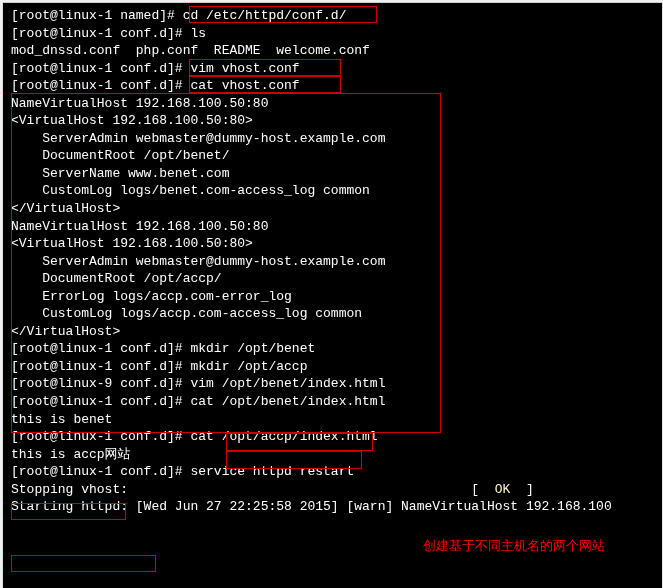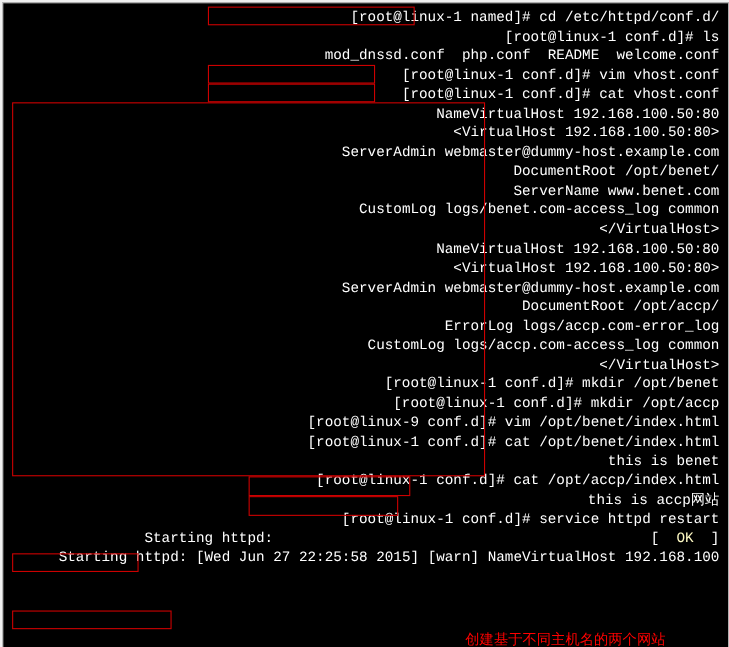--- a/index.html
+++ b/index.html
@@ -15,21 +15,21 @@
       color: #fff;
       width: 663px;
       height: 588px;
       padding: 4px 8px;
       position: relative;
       overflow: hidden;
       border-top: 1px solid #ccc;
       border-left: 1px solid #ddd;
       border-right: 3px solid #ddd;
     }
-    .line { white-space: pre; text-align: right; }
+    .line { white-space: pre; }
     .ok { color: #fef9c3; }
     .annotation {
       color: #ff0000;
       position: absolute;
       font-family: "Microsoft YaHei", sans-serif;
       font-size: 13px;
     }
     .box-red {
       position: absolute;
       border: 1px solid #cc0000;
@@ -71,26 +71,26 @@
   <div class="line">    CustomLog logs/accp.com-access_log common</div>
   <div class="line">&lt;/VirtualHost&gt;</div>
   <div class="line"><span>[root@linux-1 conf.d]# </span><span>mkdir /opt/benet</span></div>
   <div class="line"><span>[root@linux-1 conf.d]# </span><span>mkdir /opt/accp</span></div>
   <div class="line">[root@linux-9 conf.d]# vim /opt/benet/index.html</div>
   <div class="line">[root@linux-1 conf.d]# cat /opt/benet/index.html</div>
   <div class="line">this is benet</div>
   <div class="line">[root@linux-1 conf.d]# cat /opt/accp/index.html</div>
   <div class="line">this is accp网站</div>
   <div class="line">[root@linux-1 conf.d]# service httpd restart</div>
-  <div class="line"><span>Starting httpd:                                            [  </span><span class="ok">OK</span><span>  ]</span></div>
+  <div class="line"><span>Stopping vhost:                                            [  </span><span class="ok">OK</span><span>  ]</span></div>
   <div class="line">Starting httpd: [Wed Jun 27 22:25:58 2015] [warn] NameVirtualHost 192.168.100</div>
 
   <div class="box-red b1"></div>
   <div class="box-red b2"></div>
   <div class="box-red b3"></div>
   <div class="box-red b4"></div>
   <div class="box-red b5"></div>
   <div class="box-red b6"></div>
   <div class="box-red b7"></div>
   <div class="box-red b8"></div>
 
-  <div class="annotation" style="top:534px; left:420px;margin-top:35px;">创建基于不同主机名的两个网站</div>
+  <div class="annotation" style="top:534px; left:420px;">创建基于不同主机名的两个网站</div>
 </div>
 
 </body></html>

